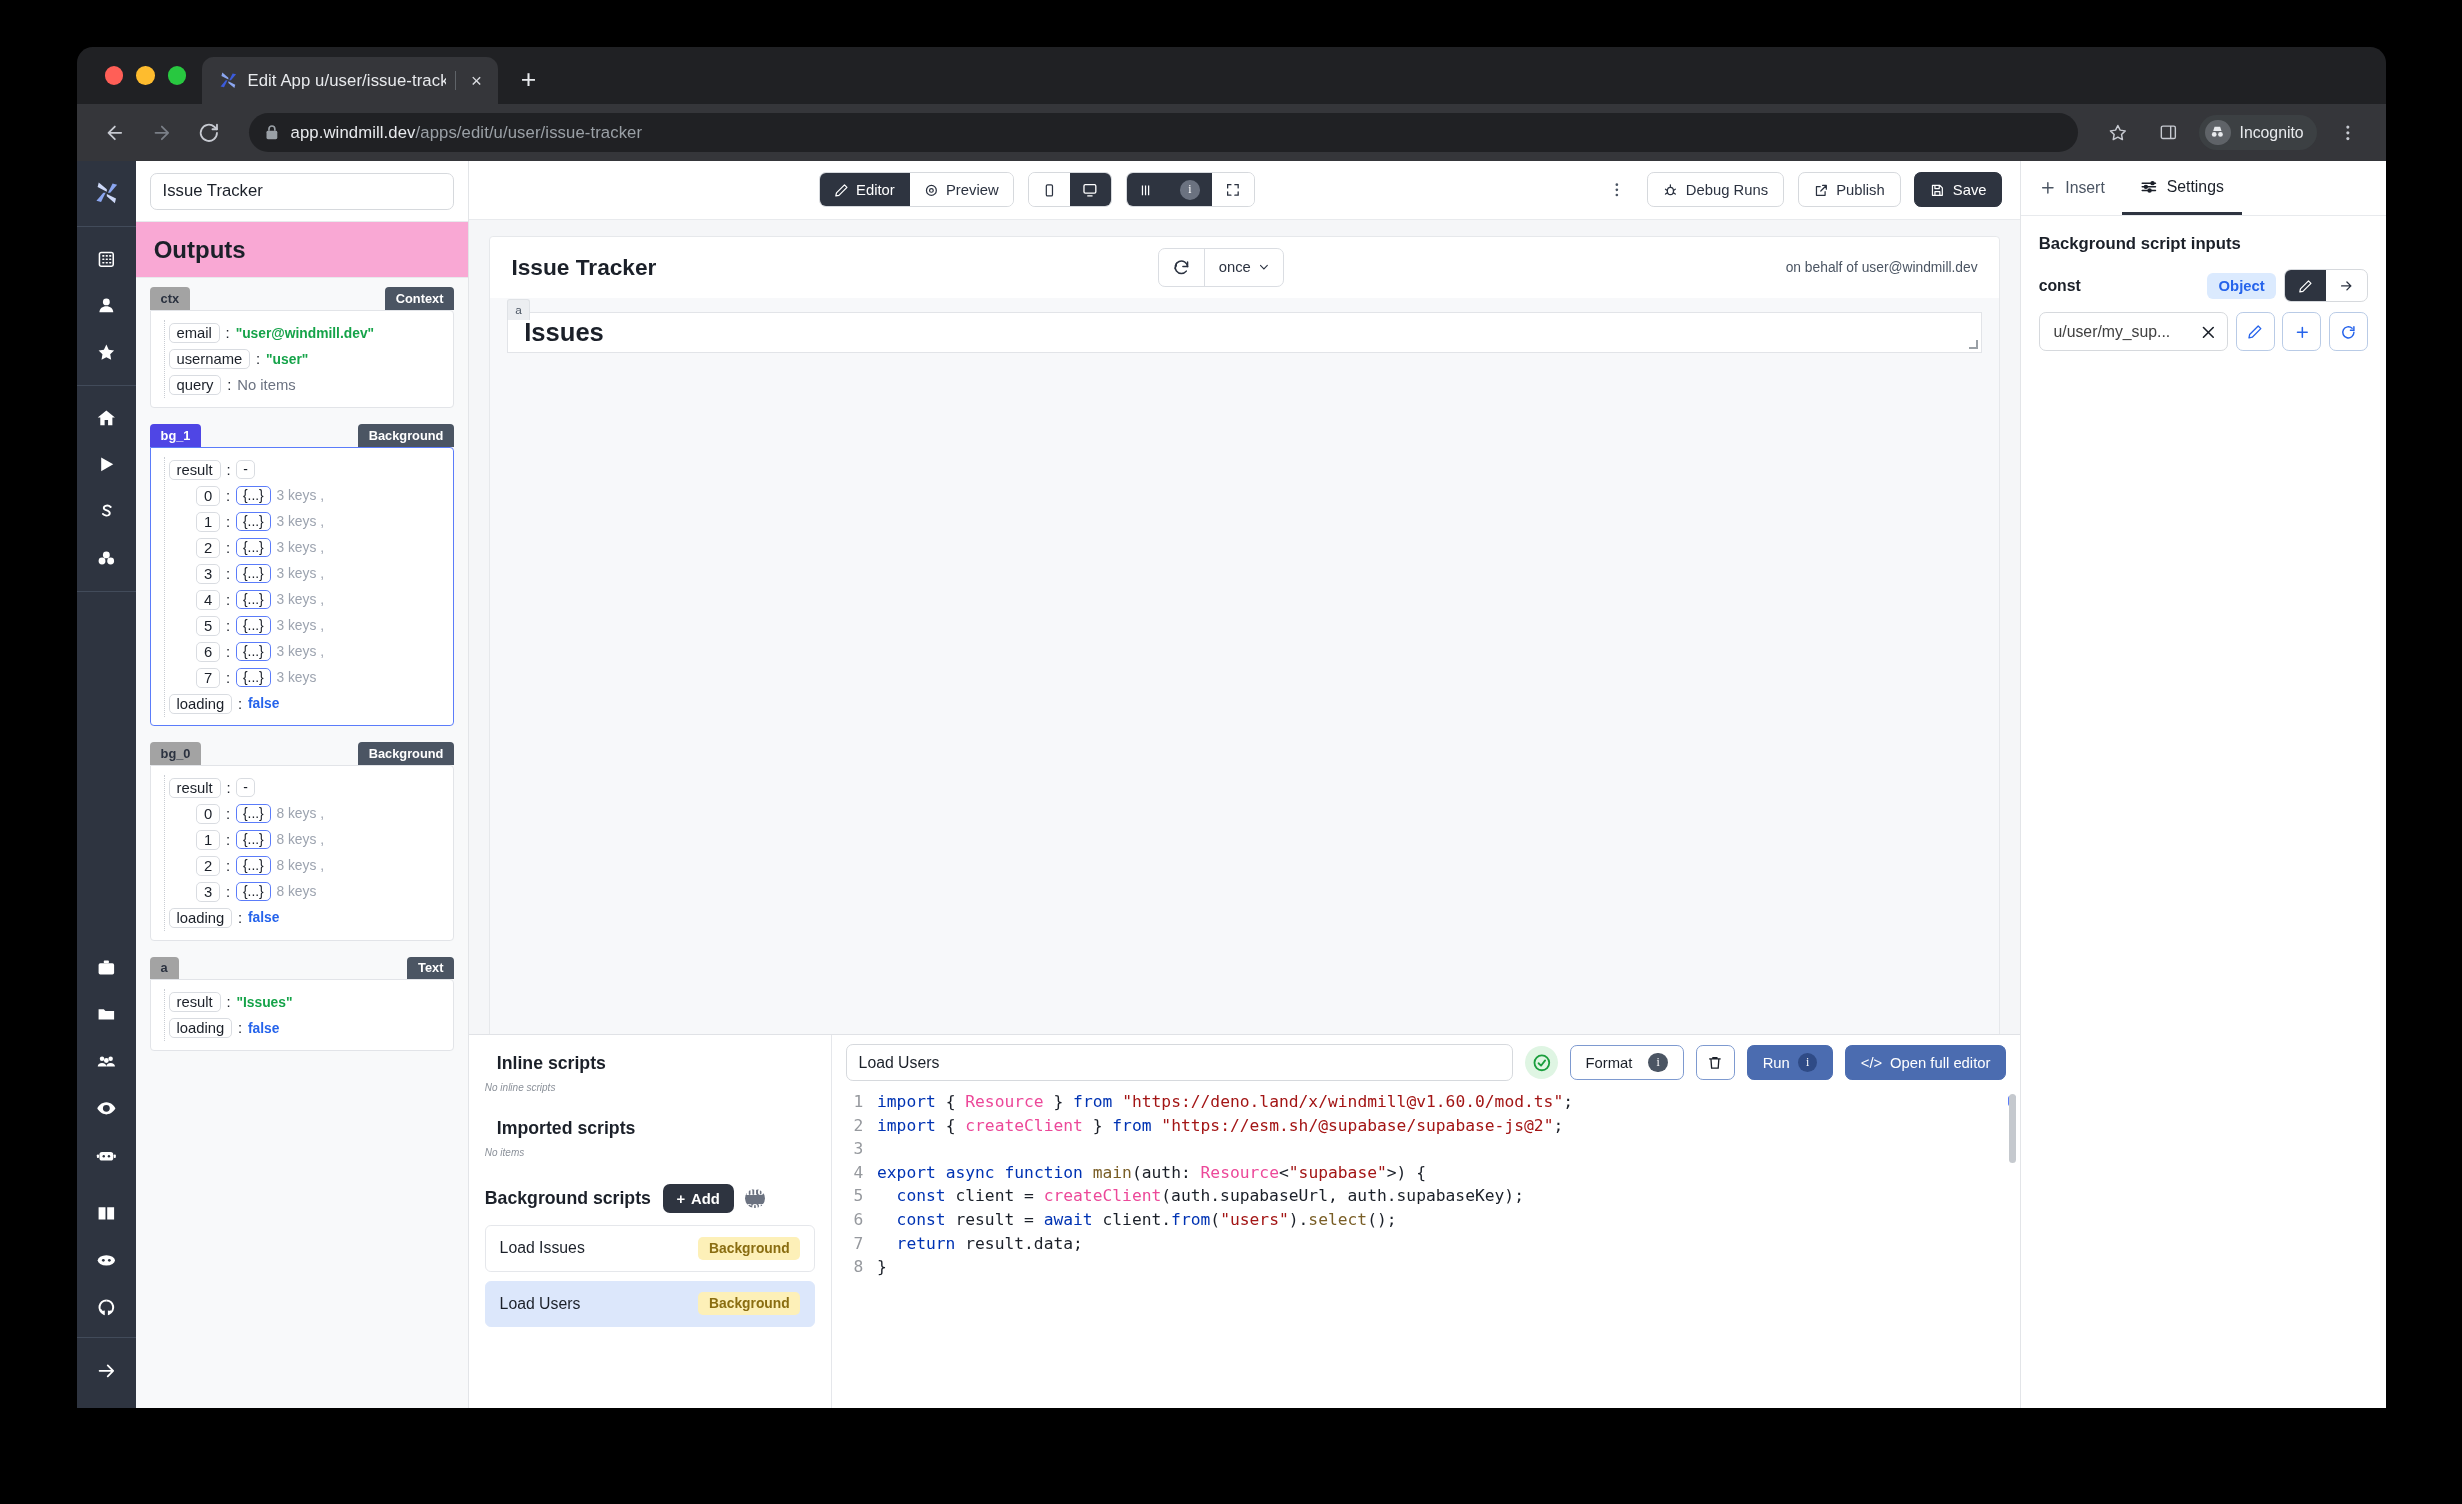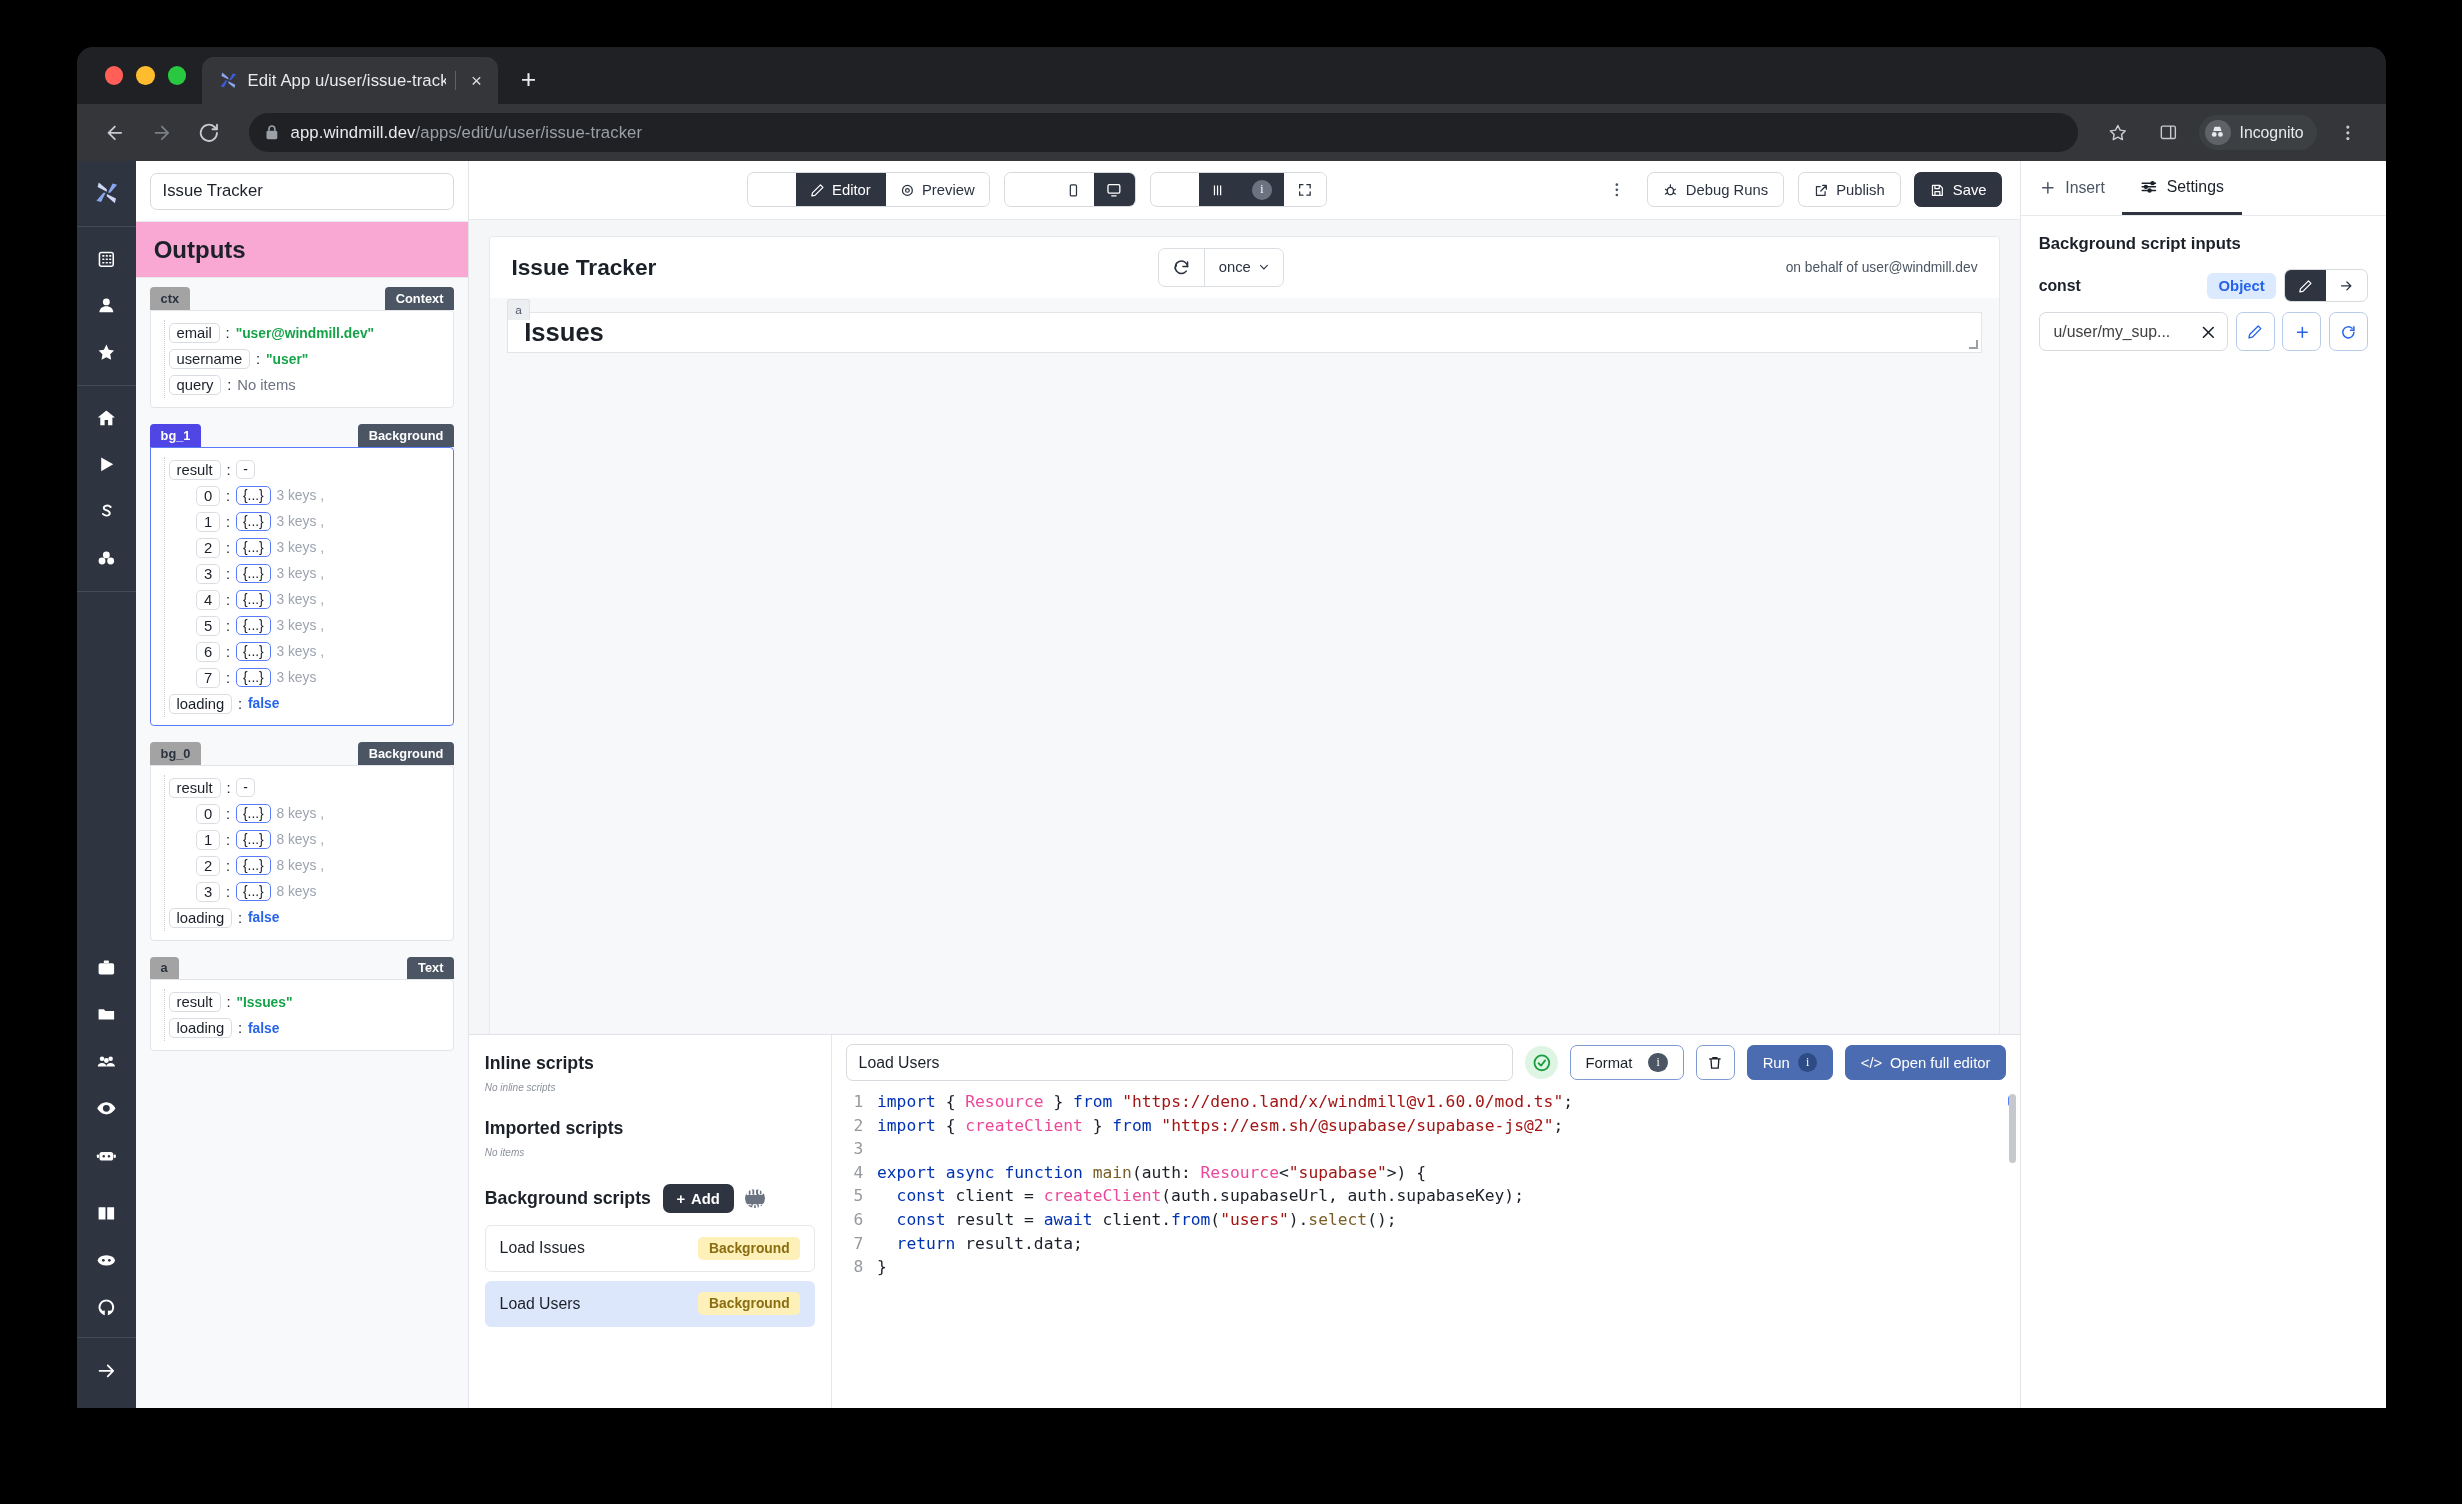--- a/index.html
+++ b/index.html
@@ -127,21 +127,21 @@
   .vmuted { color: #6b7280; font-size: 14.8px; }
   .vkeys { color: #9ca3af; font-size: 13.8px; }
   .nestwrap { border-left: 1px dotted #c9cdd3; margin-left: 3px; padding-left: 3.9px; }
 
   
   #center { flex: 1 1 auto; display: flex; flex-direction: column; min-width: 0; background: #f5f6f8; }
   #topbar {
     height: 61px; background: #fff; border-bottom: 1px solid #e8eaed;
     display: flex; align-items: center; padding: 0 17.7px; gap: 13.8px;
   }
-  .seg { display: flex; border: 1px solid #d6d9dd; border-radius: 6.9px; overflow: hidden; height: 35px; padding-left: 48px; }
+  .seg { display: flex; border: 1px solid #d6d9dd; border-radius: 6.9px; overflow: hidden; height: 35px; }
   .seg .segbtn { display: flex; align-items: center; gap: 6.9px; padding: 0 14.8px; font-size: 14.8px;
                  color: #2b3240; background: #fff; }
   .seg .segbtn.active { background: #2e3440; color: #fff; }
   .seg .segbtn.icononly { padding: 0 12.8px; }
   .topbar-spacer { flex: 1 1 auto; }
   .iconbtn { width: 33px; height: 33px; display:flex; align-items:center; justify-content:center;
              color:#4b5563; font-size: 18.7px; }
   .btn { display: inline-flex; align-items: center; gap: 7.9px; height: 35px; padding: 0 14.8px;
          border-radius: 6.9px; font-size: 14.8px; border: 1px solid #d6d9dd; background:#fff; color:#2b3240;
          white-space: nowrap; }
@@ -165,21 +165,21 @@
   .comp { background: #fff; border: 1px solid #e2e4e8; min-height: 41px;
           display: flex; align-items: center; padding: 0 15.8px; position: relative; }
   .comp .h2 { font-size: 25.6px; font-weight: bold; color: #1b2029; }
   .resize { position:absolute; right:3px; bottom:3px; width:8.9px; height:8.9px;
             border-right: 2px solid #9aa0a6; border-bottom: 2px solid #9aa0a6; }
 
   
   #bottompanel { height: 374px; flex: 0 0 374px; background: #fff; border-top: 1px solid #e0e2e6;
                  display: flex; min-height: 0; }
   #scriptslist { width: 363px; flex: 0 0 363px; border-right: 1px solid #e5e7eb; padding: 17.7px 15.8px; overflow:hidden; }
-  .sec-h { font-size: 17.7px; font-weight: bold; color: #1b2029; margin-bottom: 7.9px; }
+  .sec-h { font-size: 17.7px; font-weight: bold; color: #1b2029; margin-bottom: 7.9px; margin-left: 12px; }
   .sec-empty { font-size: 10px; color: #8a9099; margin-bottom: 25.6px; font-style: italic; }
   .bgrow-head { display: flex; align-items: center; gap: 11.8px; margin: 3.9px 0 11.8px; }
   .addbtn { background: #2e3440; color:#fff; font-size: 14.8px; font-weight:bold;
             padding: 6.9px 13.8px; border-radius: 6.9px; display:inline-flex; align-items:center; gap:5.9px; }
   .infodot { width: 19.7px; height: 19.7px; border-radius: 50%; background:#6b7280; color:#fff;
              font-size: 12.8px; font-weight:bold; display:flex; align-items:center; justify-content:center;
              font-family: "Liberation Serif", serif; }
   .scriptitem { display:flex; align-items:center; justify-content:space-between;
                 border: 1px solid #e5e7eb; border-radius: 5.9px; padding: 10.8px 13.8px; margin-bottom: 8.9px;
                 font-size: 15.8px; color: #1b2029; background:#fff; }

